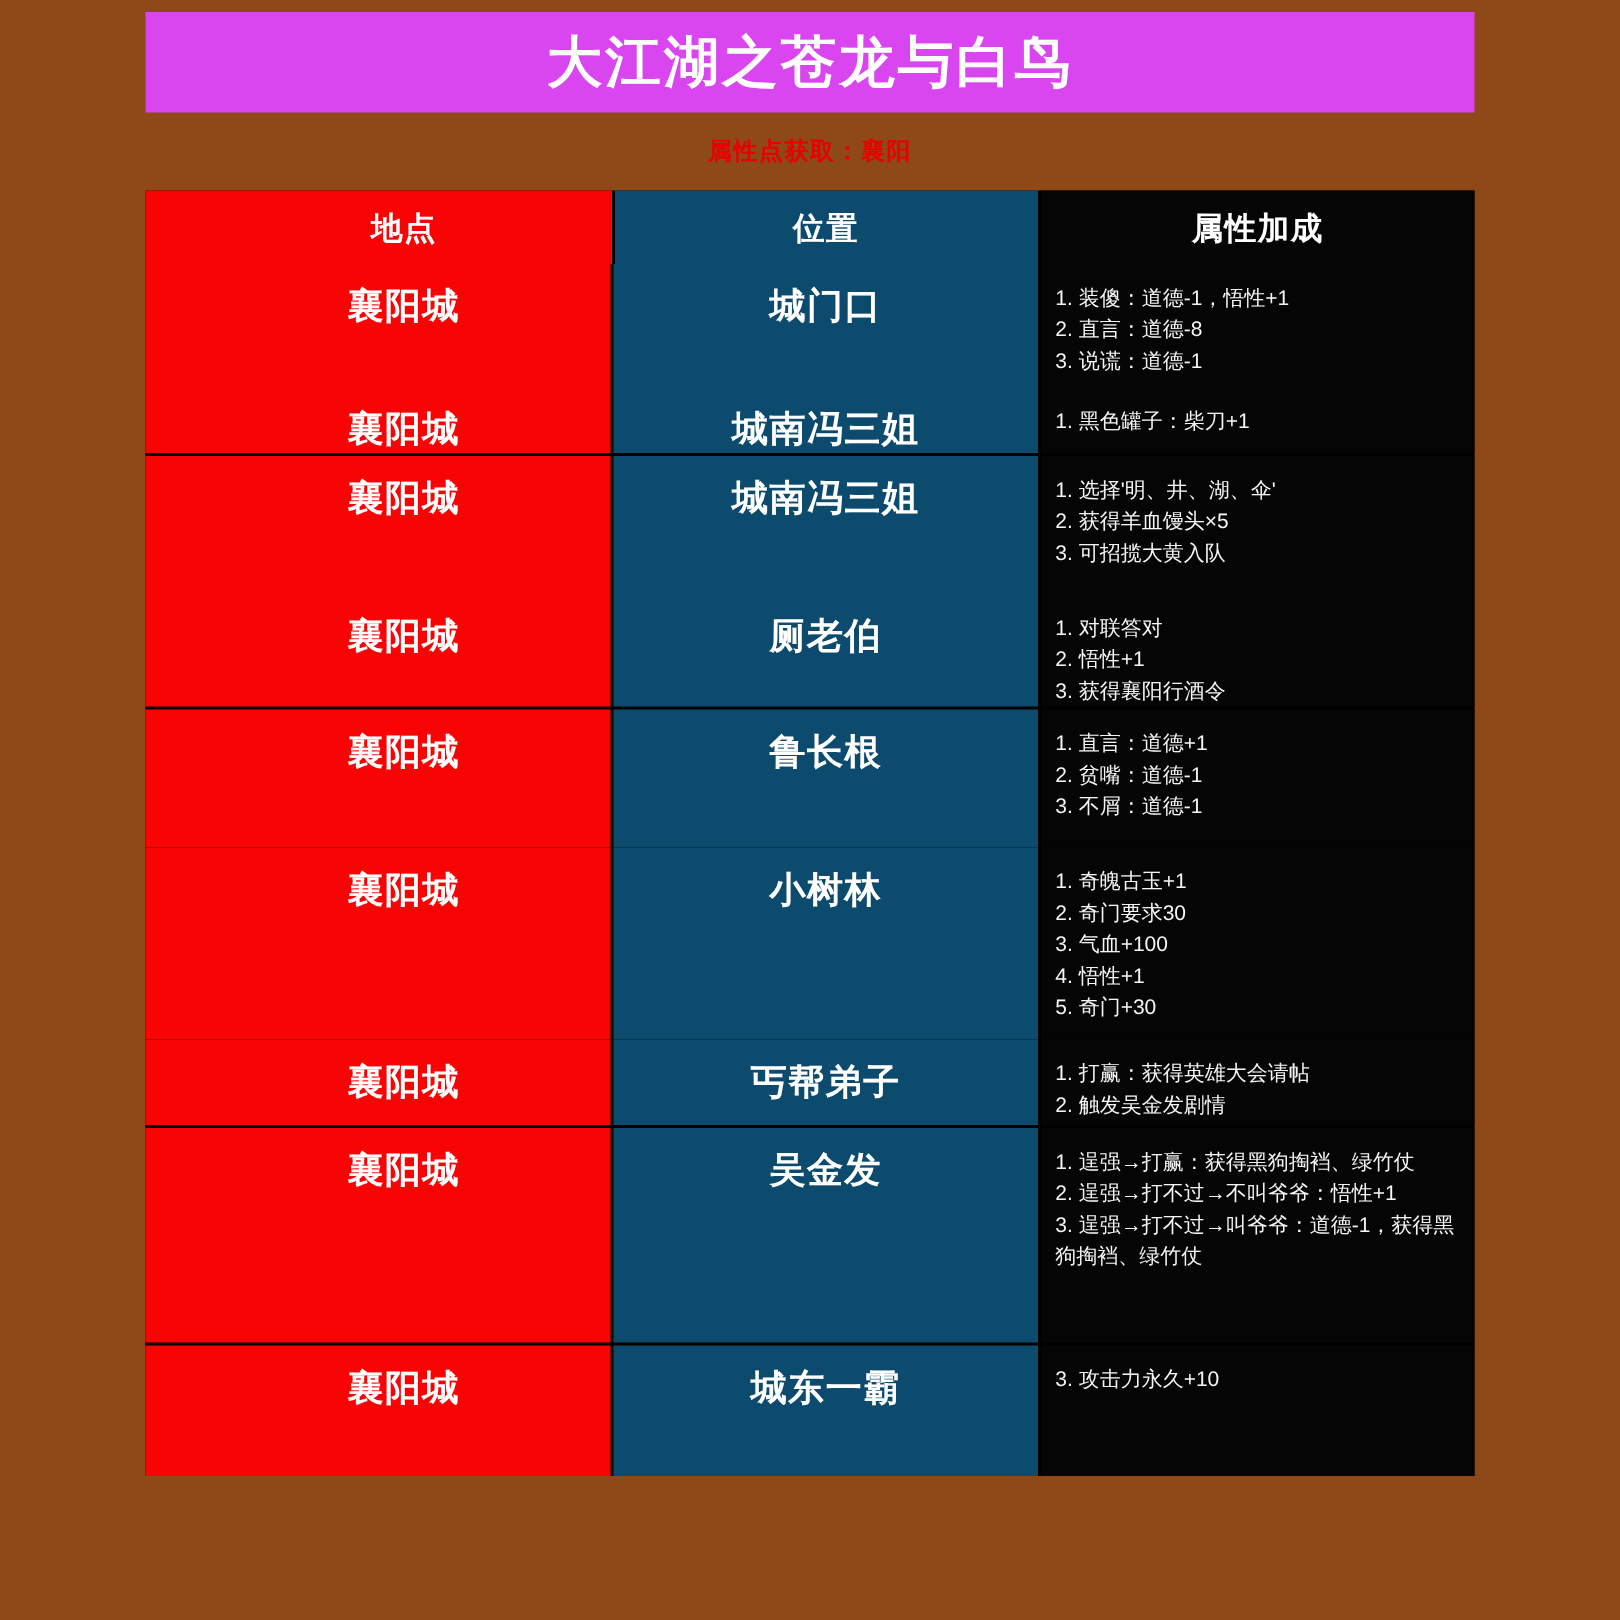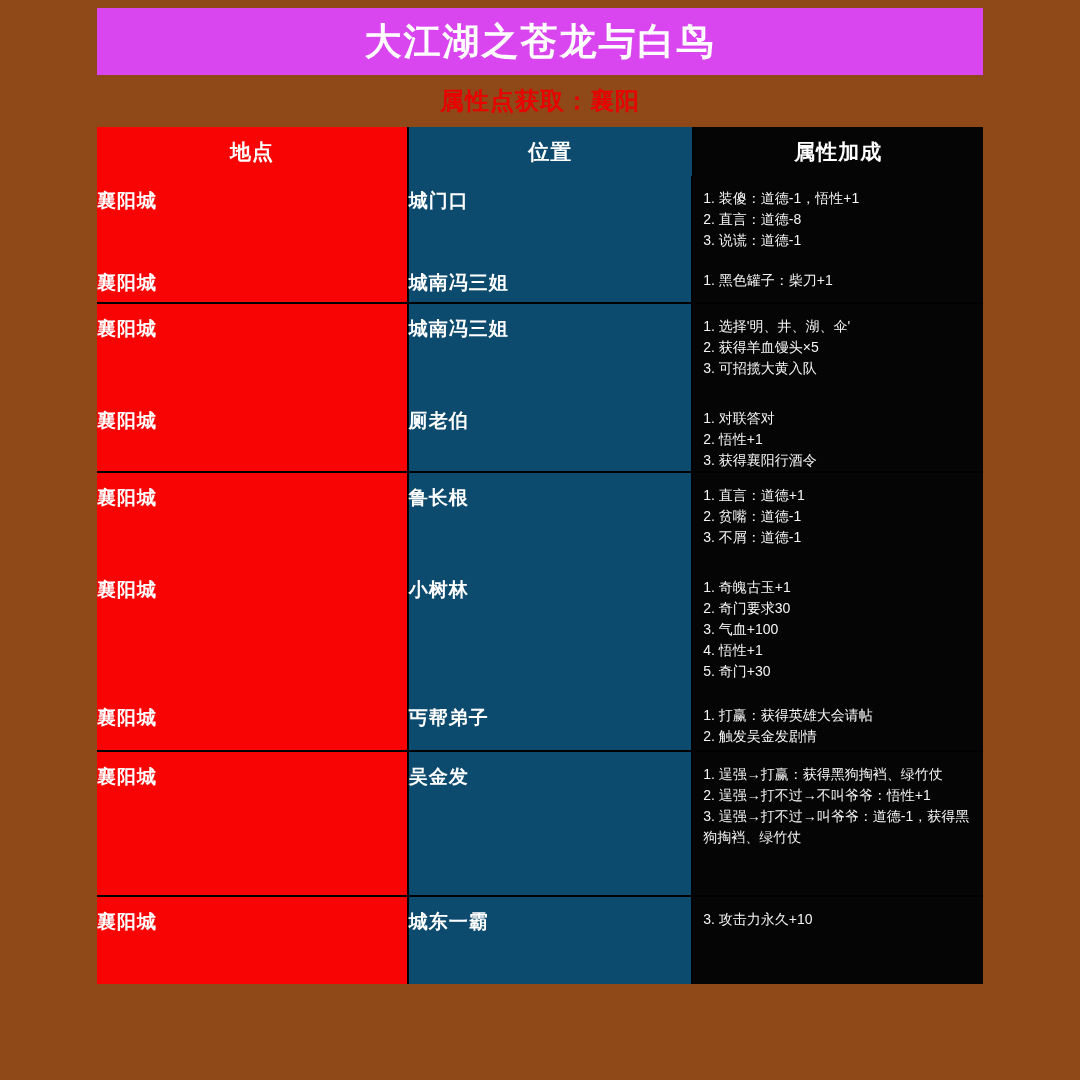--- a/index.html
+++ b/index.html
@@ -15,35 +15,35 @@
     display: flex; align-items: center; justify-content: center;
   }
   .title-bar h1 {
     color: #fff; font-size: 37px; font-weight: bold; letter-spacing: 2px;
   }
   .subtitle-wrap {
     width: 886px; height: 52px; margin: 0 auto;
     display: flex; align-items: center; justify-content: center;
   }
   .subtitle-wrap .subtitle {
-    color: #E90000; font-size: 24px; font-weight: bold; letter-spacing: 1px;
+    color: #E90000; font-size: 16px; font-weight: bold; letter-spacing: 1px;
   }
   .guide-table { width: 886px; margin: 0 auto; background: #000; }
   .thead { display: flex; gap: 2px; height: 49px; }
   .thead .cell {
     display: flex; align-items: center; justify-content: center;
     color: #fff; font-size: 21px; font-weight: bold; letter-spacing: 1px;
   }
-  .c-loc  { width: 318px; background: #F90404; }
+  .c-loc  { width: 318px; background: #F90404; padding-left: 34px; }
   .c-pos  { width: 290px; background: #0c4a6e; }
   .c-attr { width: 297px; background: #050505; text-align: right; }
   .trow { display: flex; gap: 2px; }
   .trow .cell { padding-top: 12px; }
   .trow .c-loc, .trow .c-pos {
-    text-align: left; color: #fff; font-size: 19px; font-weight: bold;
+    text-align: center; color: #fff; font-size: 24px; font-weight: bold;
     letter-spacing: 1px;
   }
   .trow .c-attr {
     color: #F5F5F5; font-size: 14px; line-height: 21px;
     padding-left: 10px; padding-right: 8px; text-align: left;
   }
   
   .trow:nth-child(1) { min-height: 82px; }
   .trow:nth-child(2) { min-height: 44px; }
   .trow:nth-child(3) { min-height: 94px; }

